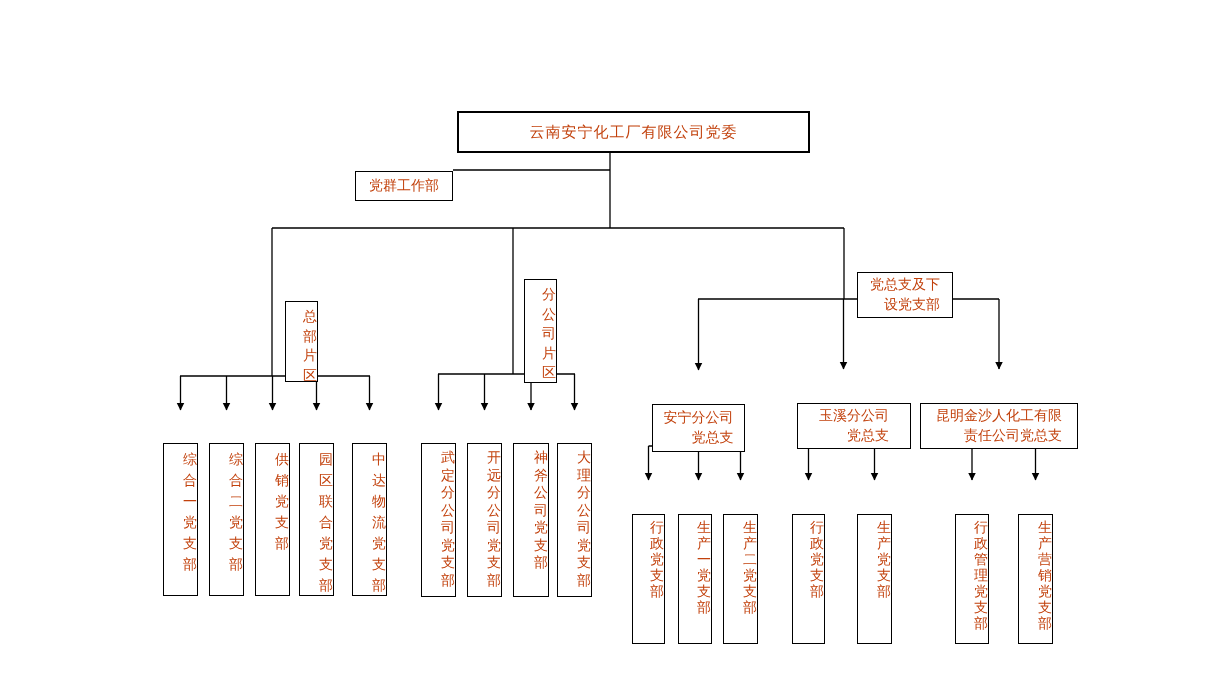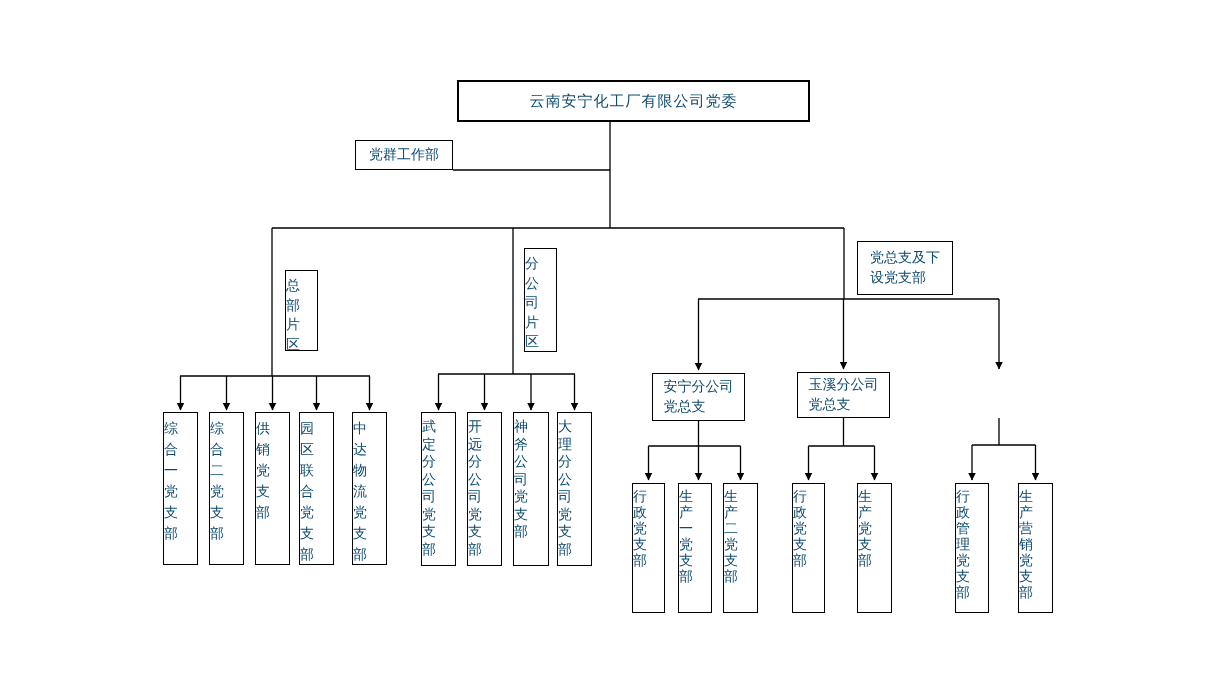--- a/index.html
+++ b/index.html
@@ -17,23 +17,24 @@
     left: 0; top: 0;
     width: 1213px; height: 695px;
   }
   .connectors line { stroke: #000000; stroke-width: 1.3; }
   .node {
     position: absolute;
     box-sizing: border-box;
     border: 1.5px solid #000000;
     background: #ffffff;
     white-space: pre-line;
-    text-align: left;
+    text-align: right;
     font-size: 14px;
-    color: #0c4a6e;
+    color: #c2410c;
+    margin-top: 31px;
   }
   .hcenter {
     display: flex;
     align-items: center;
     justify-content: center;
     line-height: 20px;
   }
   .title-box {
     font-size: 15px;
     letter-spacing: 1px;
@@ -113,21 +114,21 @@
 
   <div class="node vbox lh19" style="left:285px; top:270px; width:33px; height:81px;">总
 部
 片
 区</div>
   <div class="node vbox lh19" style="left:524px; top:248px; width:33px; height:104px;">分
 公
 司
 片
 区</div>
-  <div class="node hcenter" style="left:857px; top:241px; width:96px; height:54px;">党总支及下
+  <div class="node hcenter" style="left:857px; top:241px; width:96px; height:46px;">党总支及下
 设党支部</div>
 
   <div class="node vbox lh21" style="left:163px; top:412px; width:35px; height:153px;">综
 合
 一
 党
 支
 部</div>
   <div class="node vbox lh21" style="left:209px; top:412px; width:35px; height:153px;">综
 合
@@ -182,22 +183,24 @@
 理
 分
 公
 司
 党
 支
 部</div>
 
   <div class="node hcenter" style="left:652px; top:373px; width:93px; height:48px;">安宁分公司
 党总支</div>
-  <div class="node hcenter" style="left:797px; top:372px; width:93px; height:46px;">玉溪分公司
+  <div class="node hcenter" style="left:797px; top:372px; width:114px; height:46px;">玉溪分公司
 党总支</div>
+  <div class="node hcenter" style="left:920px; top:372px; width:158px; height:46px;">昆明金沙人化工有限
+责任公司党总支</div>
 
   <div class="node vbox lh16" style="left:632px; top:483px; width:33px; height:130px;">行
 政
 党
 支
 部</div>
   <div class="node vbox lh16" style="left:678px; top:483px; width:34px; height:130px;">生
 产
 一
 党

